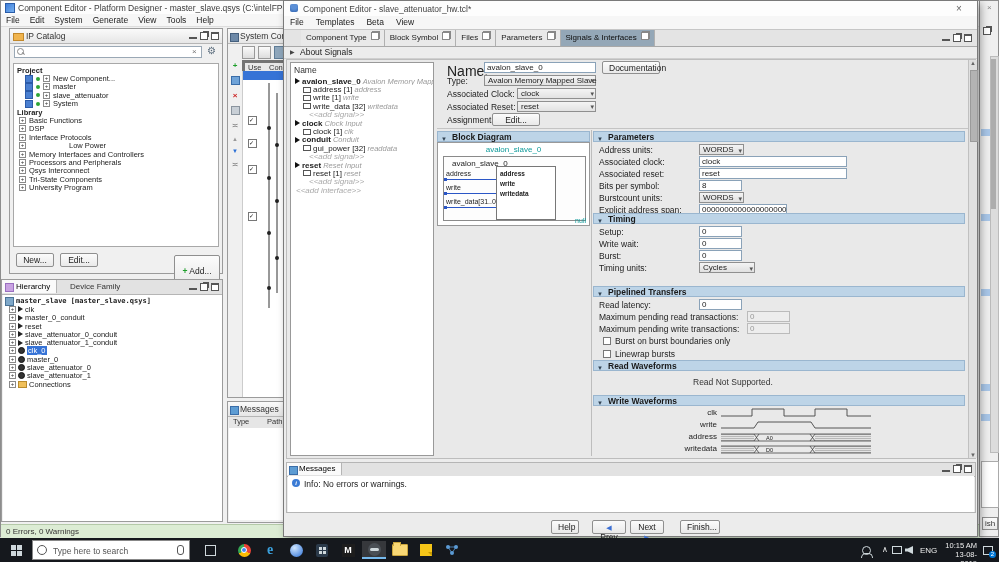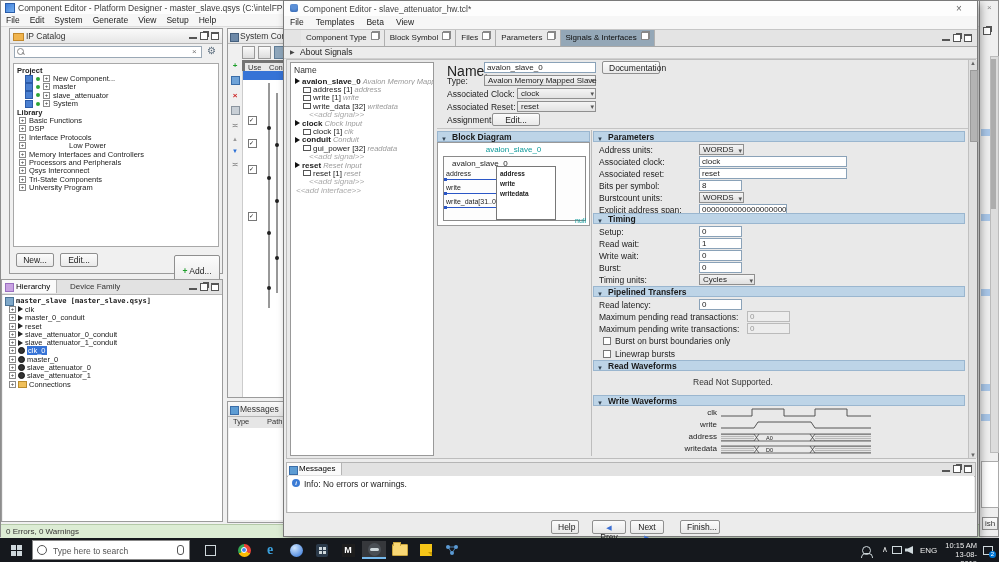--- a/index.html
+++ b/index.html
@@ -99,21 +99,21 @@
       <span class="abs" style="left:17px;top:2px;font-size:8.5px;color:#3a3a3a;">Component Editor - Platform Designer - master_slave.qsys (C:\intelFPGA_lite\18.1\radalt\radalt_to</span>
     </div>
 
     <div class="abs" style="left:0;top:13px;width:980px;height:12px;background:#f6f6f6;border-bottom:1px solid #ddd;display:flex;">
 
     <span style="font-size:8.5px;color:#222;padding:0 5px;line-height:12px;">File</span>
         <span style="font-size:8.5px;color:#222;padding:0 5px;line-height:12px;">Edit</span>
         <span style="font-size:8.5px;color:#222;padding:0 5px;line-height:12px;">System</span>
         <span style="font-size:8.5px;color:#222;padding:0 5px;line-height:12px;">Generate</span>
         <span style="font-size:8.5px;color:#222;padding:0 5px;line-height:12px;">View</span>
-        <span style="font-size:8.5px;color:#222;padding:0 5px;line-height:12px;">Setup</span>
+        <span style="font-size:8.5px;color:#222;padding:0 5px;line-height:12px;">Tools</span>
         <span style="font-size:8.5px;color:#222;padding:0 5px;line-height:12px;">Help</span>
       </div>
 
     <div class="panel" style="left:8px;top:27px;width:214px;height:246px;">
       <div class="phdr nosel">
         <span class="abs" style="left:3px;top:4px;width:9px;height:6px;background:#f0b44e;border:1px solid #c2882a;"></span>
         <span>IP Catalog</span>
         <span class="wcgrp">
           <span class="wc min"></span>
           <span class="wc det"></span>
@@ -670,25 +670,20 @@
           <span>Timing</span>
         </div>
         <div class="abs" style="left:6px;top:96px;width:360px;">
 
             <div class="prow inp short" style="position:relative;margin-bottom:1px;">
               <span class="plbl">Setup:</span>
               <span class="ibox">0</span>
 
             </div>
 
-            <div class="prow inp short" style="position:relative;margin-bottom:1px;">
-              <span class="plbl">Read wait:</span>
-              <span class="ibox">1</span>
-
-            </div>
 
             <div class="prow inp short" style="position:relative;margin-bottom:1px;">
               <span class="plbl">Write wait:</span>
               <span class="ibox">0</span>
 
             </div>
 
             <div class="prow inp short" style="position:relative;margin-bottom:1px;">
               <span class="plbl">Burst:</span>
               <span class="ibox">0</span>

